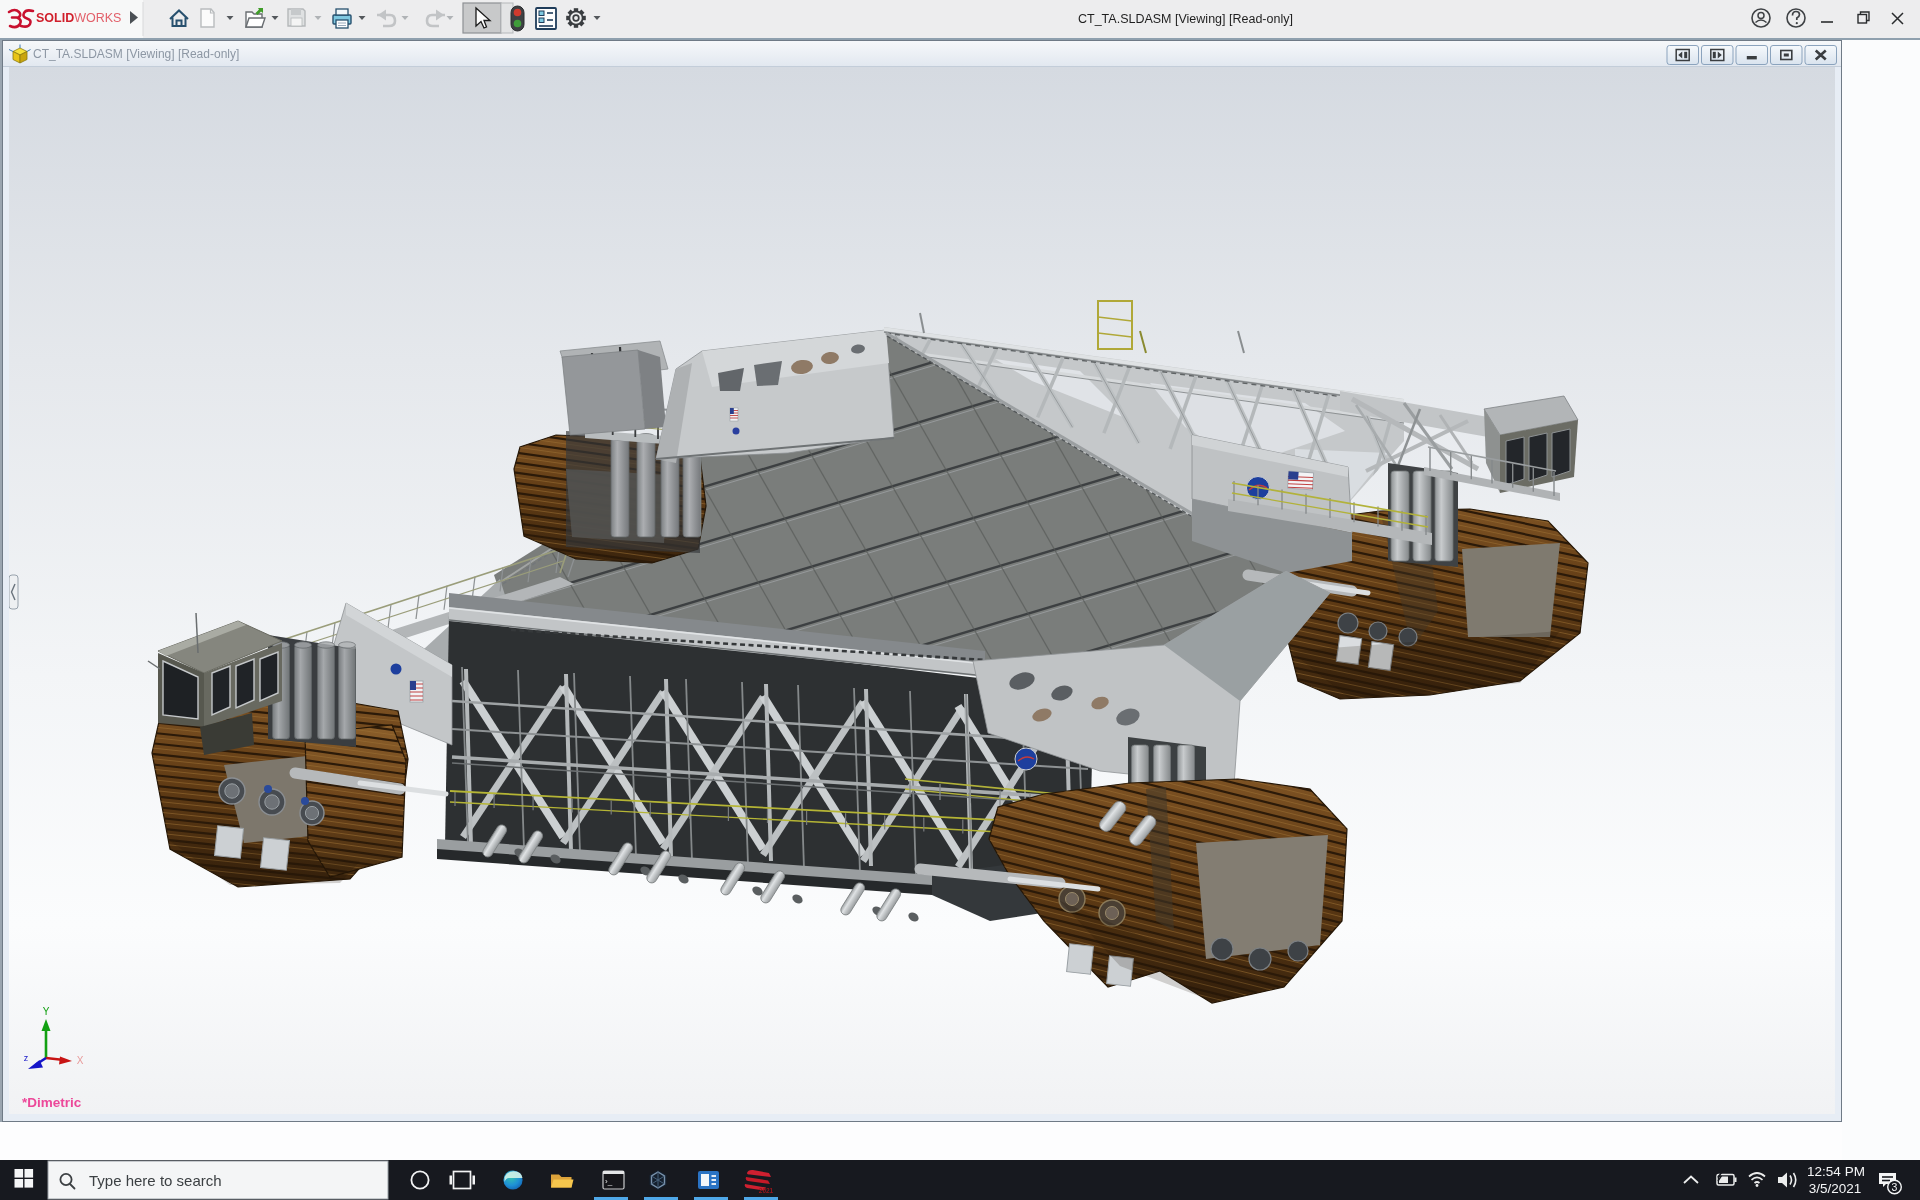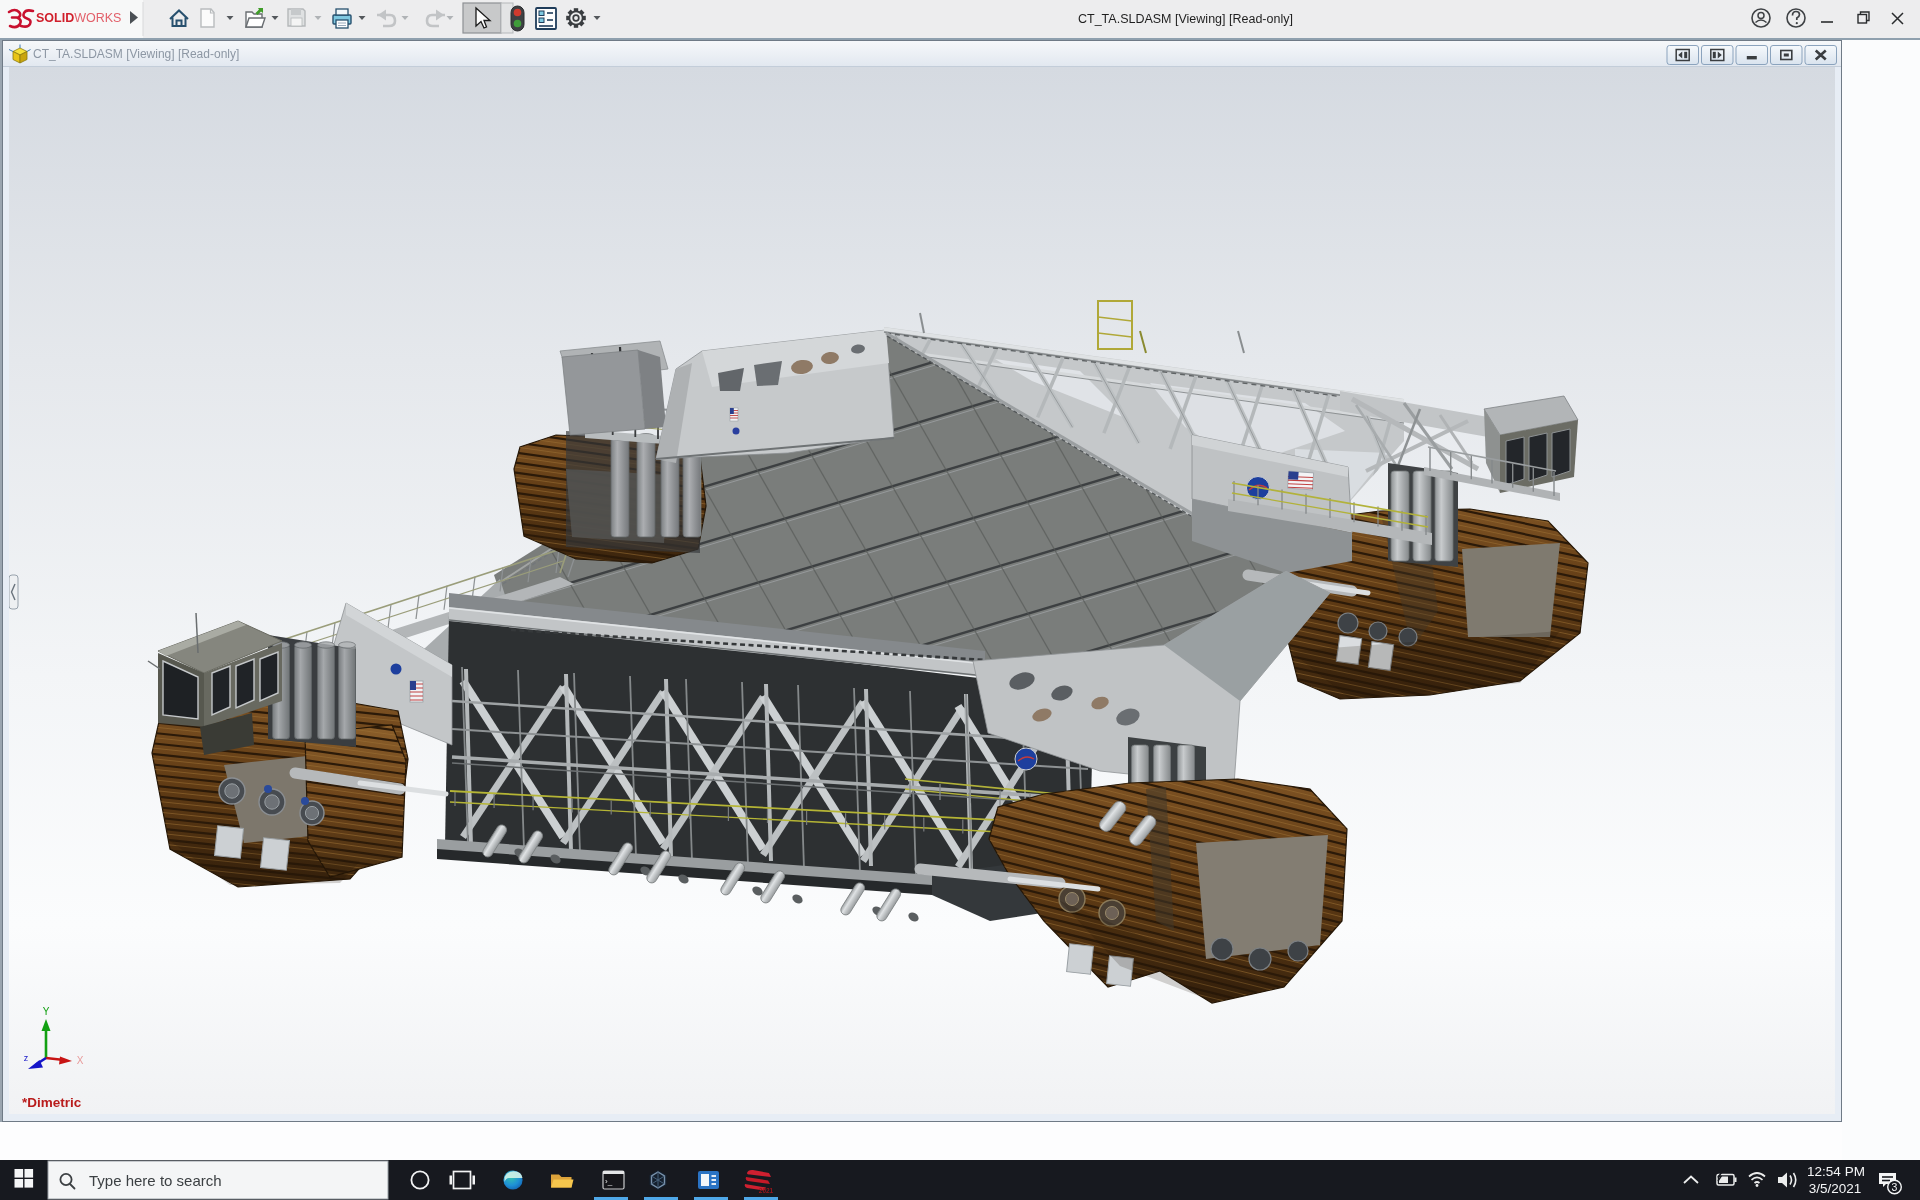--- a/index.html
+++ b/index.html
@@ -9,21 +9,21 @@
   #logoarea{left:0;top:0;width:143px;height:38px;background:#f7f8f8;}
   #apptitle{left:1078px;top:0;height:38px;line-height:38px;font-size:12.5px;color:#1f1f1f;}
   #sep1{left:0;top:38px;width:1920px;height:2px;background:#8fa0ae;}
   #childwin{left:2px;top:40px;width:1838px;height:1080px;background:#e7edf5;border:1px solid #6f7a86;}
   #childtitle{left:0px;top:0px;width:1838px;height:26px;background:linear-gradient(#f6f8fa,#e2e8f0);border-bottom:1px solid #c3cdd9;box-sizing:border-box;}
   #childtext{left:30px;top:0;height:26px;line-height:26px;font-size:12px;color:#8d97a4;}
   #viewport{left:6px;top:26px;width:1826px;height:1047px;overflow:hidden;}
   #rightgap{left:1842px;top:40px;width:78px;height:1120px;background:#fbfcfd;}
   #botgap{left:0;top:1122px;width:1842px;height:38px;background:#fdfdfe;}
   #taskbar{left:0;top:1160px;width:1920px;height:40px;background:#17191f;}
-  #dimetric{left:22px;top:1095px;font-size:13.5px;font-weight:bold;color:#b91c1c;}
+  #dimetric{left:22px;top:1095px;font-size:13.5px;font-weight:bold;color:#ec4899;}
 </style>
 </head>
 <body>
 <div class="abs" id="titlebar"></div>
 <div class="abs" id="logoarea"></div>
 <div class="abs" id="apptitle">CT_TA.SLDASM [Viewing] [Read-only]</div>
 <svg class="abs" style="left:0;top:0" width="1920" height="40" viewBox="0 0 1920 40">
     <line x1="143.0" y1="2.0" x2="143.0" y2="36.0" stroke="#d8d9da" stroke-width="1"></line>
 <path d="M9 12 Q15 8 19 12 Q22 15 18 18 Q22 20 20 24 Q17 29 10 26 M12 17.5 L18 17.5" fill="none" stroke="#c8102e" stroke-width="2.6" stroke-linecap="round"></path>
 <path d="M33 11 Q26 9 24 13 Q22 17 27 18.5 Q32 20 30 24 Q28 28 21 26" fill="none" stroke="#c8102e" stroke-width="2.6" stroke-linecap="round"></path>

